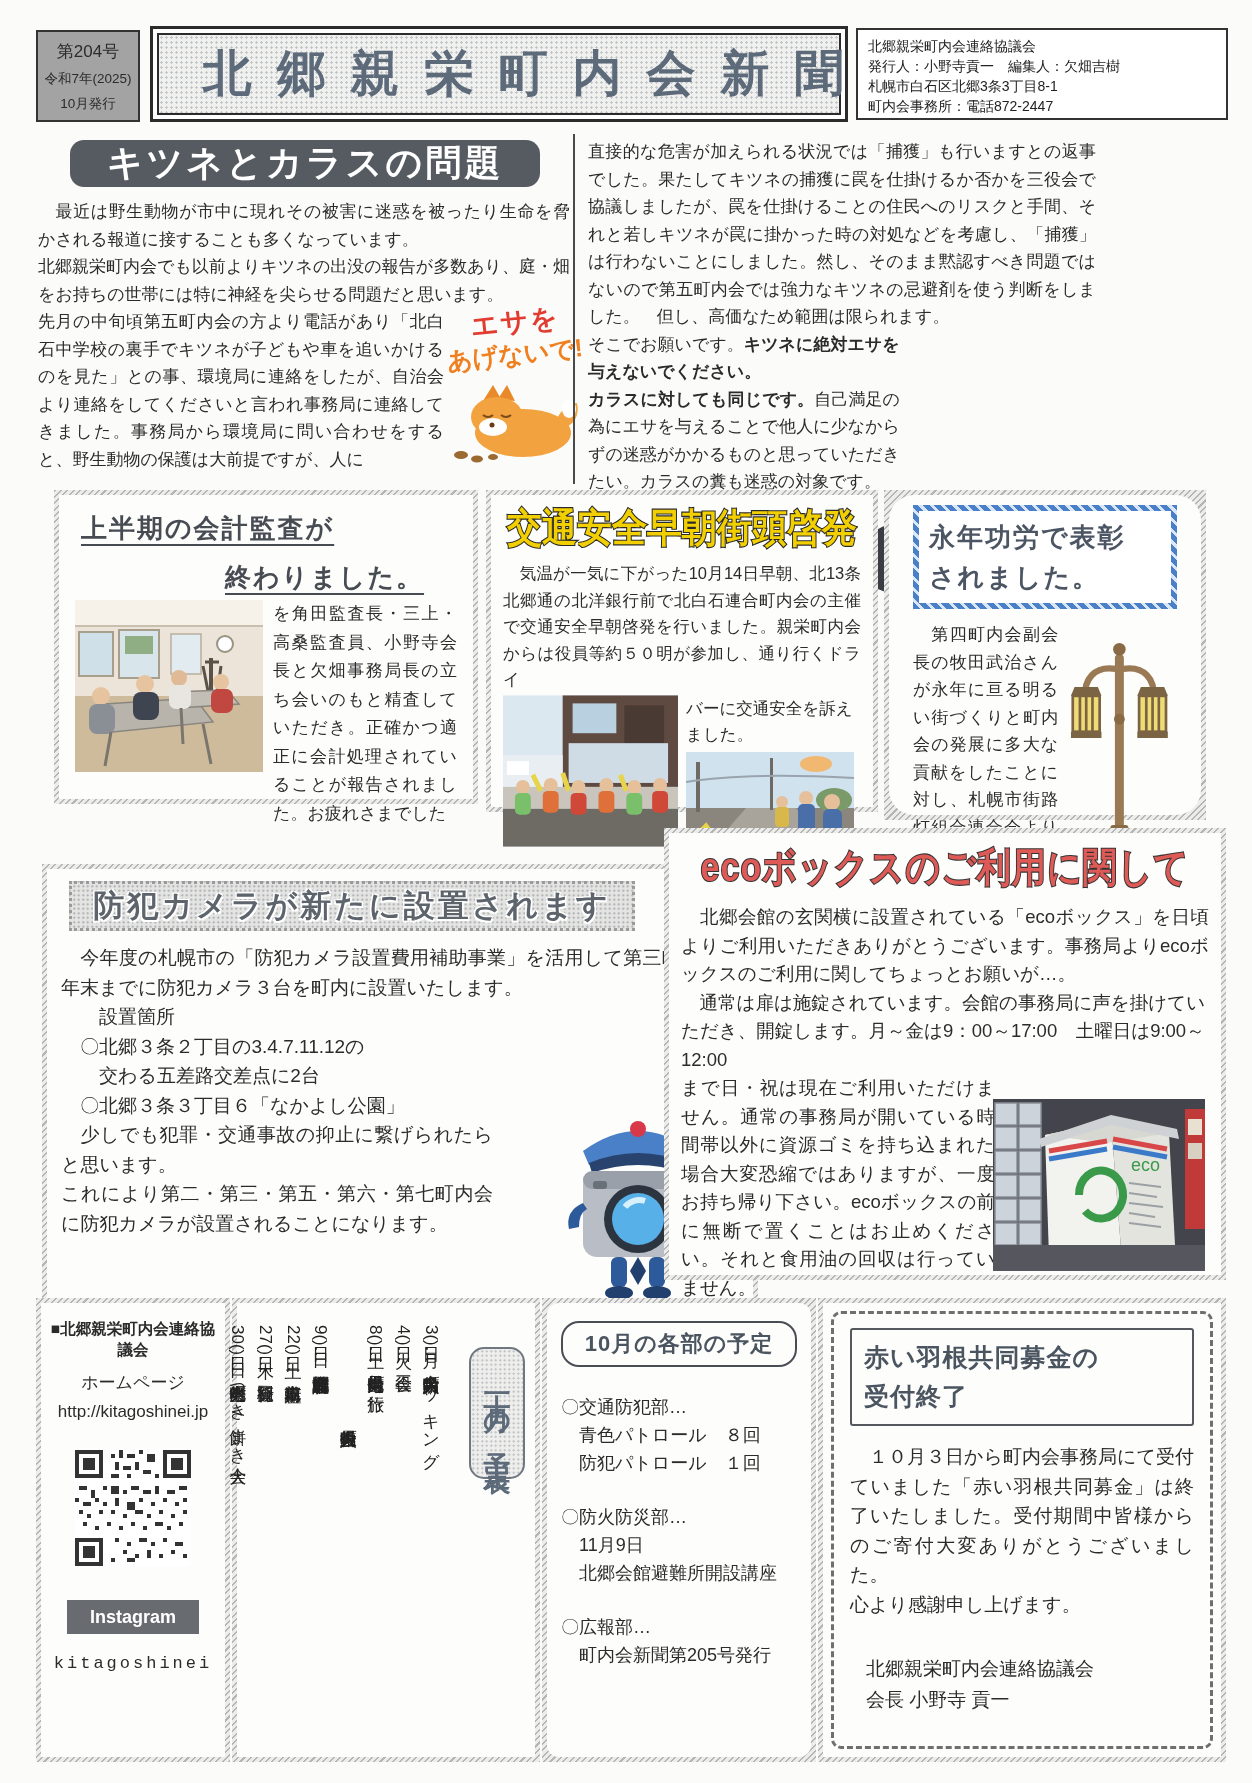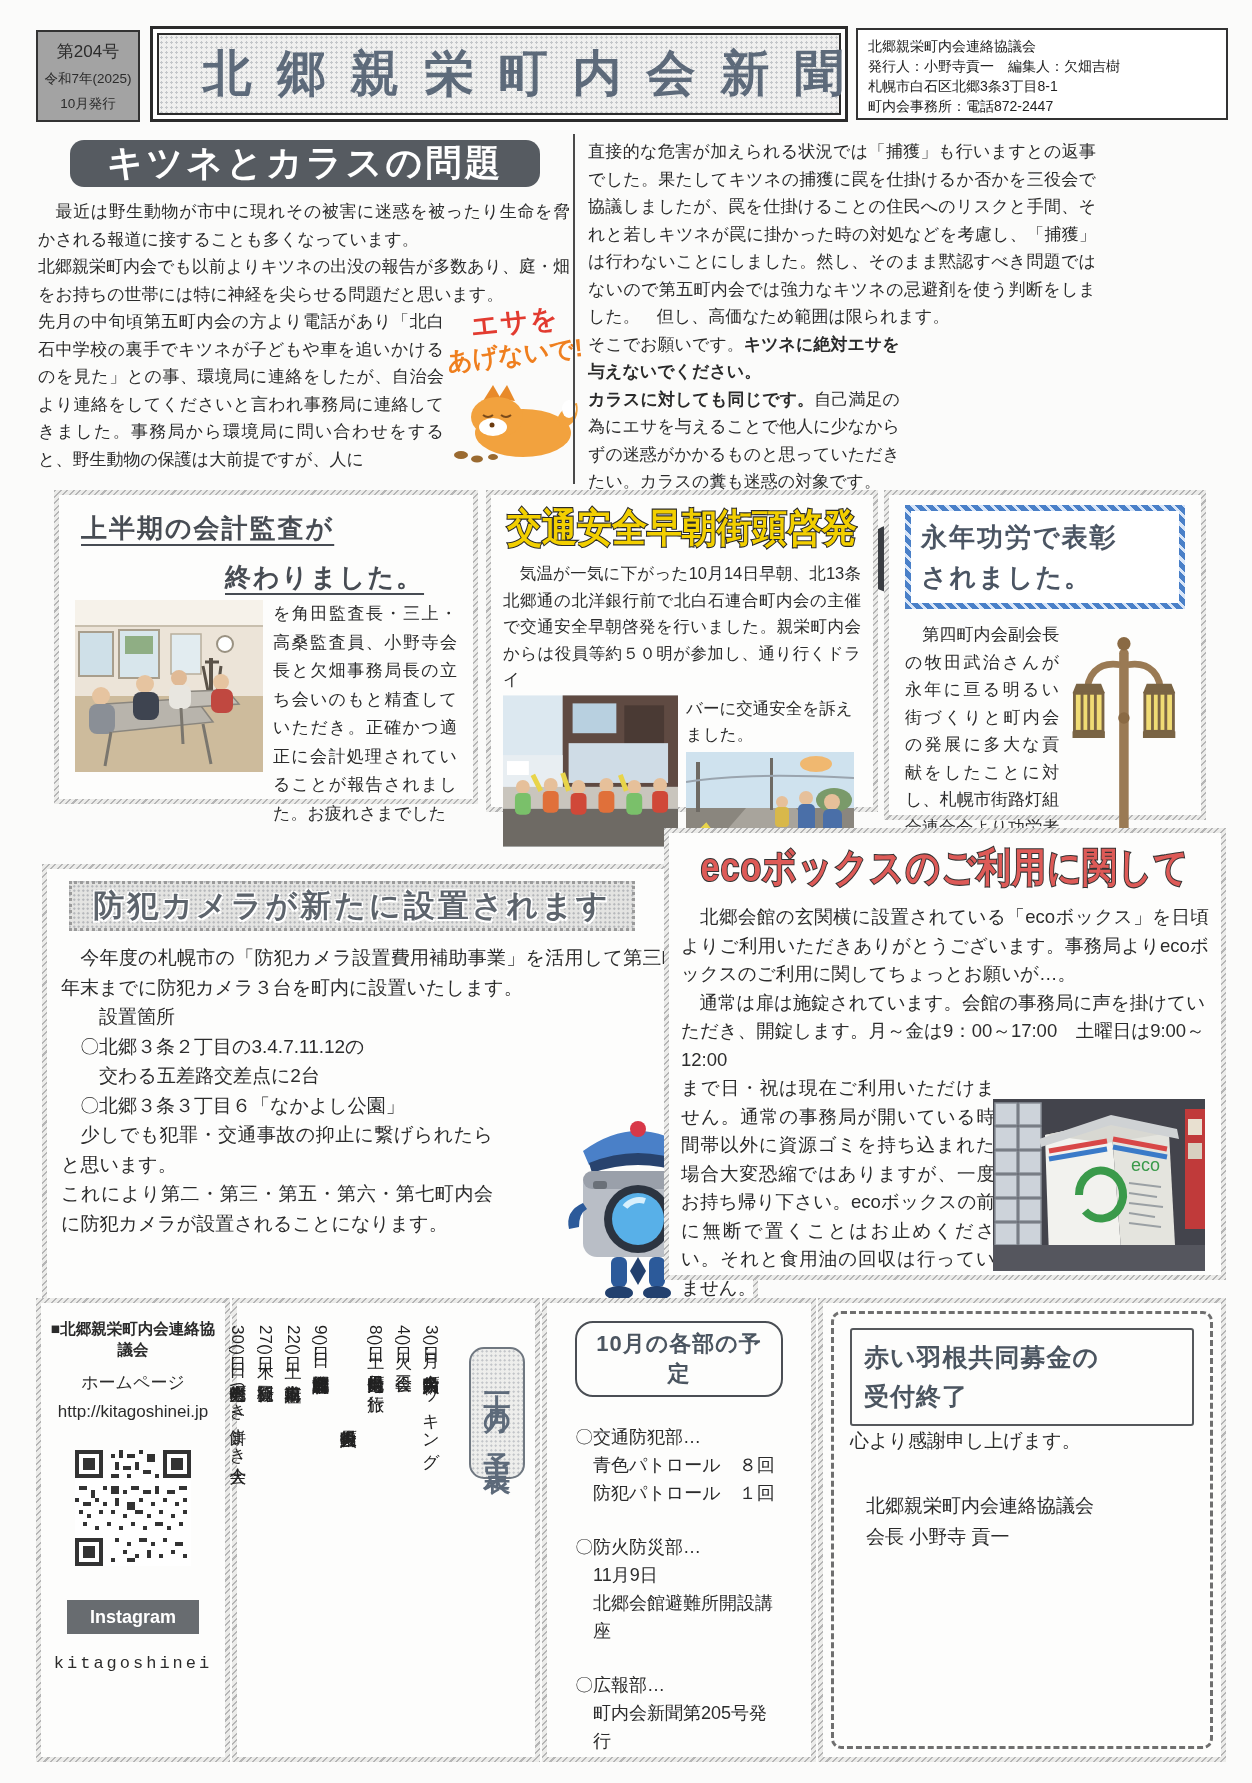--- a/index.html
+++ b/index.html
@@ -59,21 +59,21 @@
   #audit-row p{flex:1;font-size:17px;line-height:28.5px;}
   #box-traffic{left:486px;top:490px;width:392px;height:322px;}
   #box-traffic .hin{padding:6px 12px;}
   #traffic-title{font-size:35px;font-weight:900;color:#f2cf00;text-align:center;
     -webkit-text-stroke:2px #2a2a2a;paint-order:stroke fill;letter-spacing:0px;transform:scaleY(1.12);margin-top:4px;}
   #traffic-body{font-size:16.5px;line-height:26.5px;margin-top:8px;}
   #traffic-photos{display:flex;gap:8px;margin-top:2px;}
   #traffic-right{width:176px;}
   #traffic-right p{font-size:16.5px;line-height:26.5px;}
   #box-award{left:884px;top:490px;width:322px;height:330px;}
-  #box-award .hin{padding:10px 16px;}
+  #box-award .hin{padding:10px 24px;border-radius:25px;}
   #award-titlebox{border:6px solid transparent;
     border-image:repeating-linear-gradient(45deg,#4a80c8 0 5px,#d9e6f8 5px 8px) 6;
     background:#fff;padding:6px 10px;font-size:26px;font-weight:bold;color:#4b5563;
     line-height:40px;letter-spacing:2px;}
   #award-row{display:flex;margin-top:12px;gap:4px;}
   #award-body{width:162px;font-size:17px;line-height:27.5px;}
   
   #box-camera{left:42px;top:864px;width:716px;height:452px;}
   #box-camera .hin{padding:8px 14px;}
   #camera-banner{width:566px;height:50px;margin:4px 0 0 8px;
@@ -105,21 +105,21 @@
   #sec-schedule{left:232px;width:308px;}
   #sec-schedule .hin{padding:22px 10px 14px 6px;writing-mode:vertical-rl;}
   #sched-title{display:inline-block;background-color:#eeeeec;
     background-image:radial-gradient(#bfc2c6 1px,transparent 1.2px);background-size:4.5px 4.5px;
     border:2px solid #6f7780;border-radius:15px;padding:24px 8px;font-size:27px;font-weight:bold;
     color:#5d6a7a;letter-spacing:7px;margin-left:22px;margin-top:22px;}
   #sched-list{margin:0;padding:0;list-style:none;}
   #sched-list li{font-size:17px;line-height:1.3;margin:0 5.5px;color:#222;}
   #sched-list li.cont{margin-top:92px;}
   #sec-october{left:542px;width:274px;}
-  #sec-october .hin{padding:18px 28px;}
+  #sec-october .hin{padding:18px 14px;border-radius:12px;}
   #oct-title{border:2.5px solid #4a4e54;border-radius:18px;padding:6px 8px;font-size:22px;
     font-weight:bold;color:#4b5560;text-align:center;letter-spacing:1px;}
   .oct-sec{margin-top:26px;font-size:18px;line-height:28px;}
   .oct-sec .ln{padding-left:1em;}
   #sec-akaihane{left:818px;width:408px;}
   #sec-akaihane .hin{padding:8px;}
   #akai-frame{border:3px dashed #6f6f6f;border-radius:10px;height:100%;box-sizing:border-box;
     padding:14px 16px;}
   #akai-titlebox{border:2.5px solid #55585c;border-radius:3px;padding:8px 12px;
     font-size:25px;font-weight:bold;color:#4b5560;line-height:39px;letter-spacing:1px;}
@@ -543,20 +543,21 @@
   </div>
 </div>
 
 <div class="abs hatch sec" id="sec-akaihane">
   <div class="hin">
     <div id="akai-frame">
       <div id="akai-titlebox">
         <div>赤い羽根共同募金の</div>
         <div>受付終了</div>
       </div>
+      <p id="akai-p1" class="jt">　１０月３日から町内会事務局にて受付ていました「赤い羽根共同募金」は終了いたしました。受付期間中皆様からのご寄付大変ありがとうございました。</p>
       <p id="akai-p2">心より感謝申し上げます。</p>
       <div id="akai-sig">
         <div>北郷親栄町内会連絡協議会</div>
         <div>会長 小野寺 貢一</div>
       </div>
     </div>
   </div>
 </div>
 
 </body></html>

